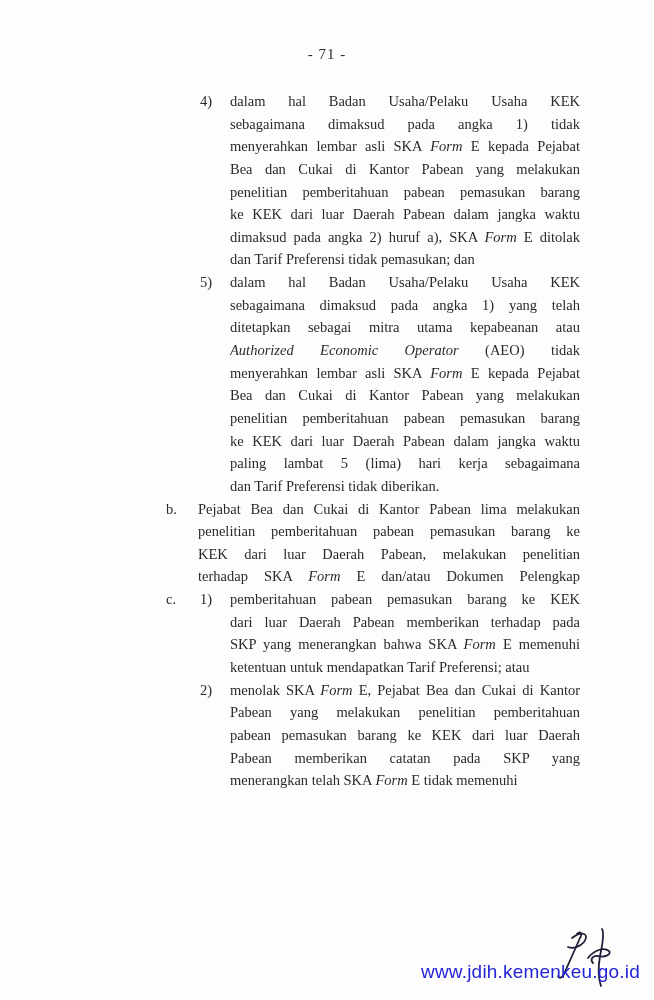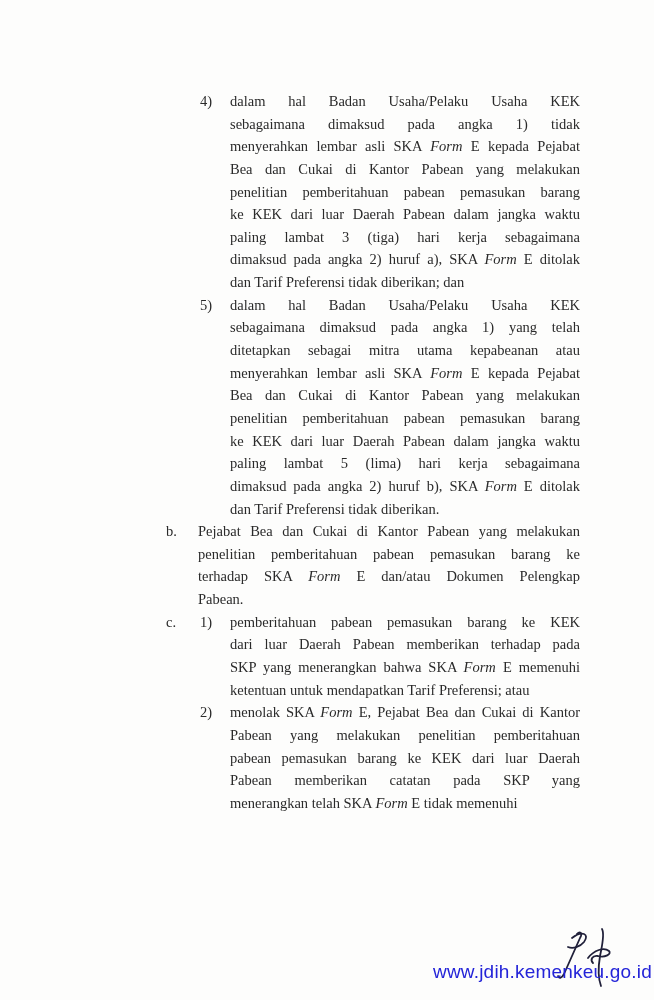--- a/index.html
+++ b/index.html
@@ -51,68 +51,67 @@
   }
   .line.last { text-align-last: left; }
   .line i { font-style: italic; }
   .footer-url {
     position: absolute;
     top: 961px;
     left: 421px;
     font-family: "Liberation Sans", sans-serif;
     font-size: 19px;
     letter-spacing: 0.2px;
-    margin-left: 12px;
   }
   .signature {
     position: absolute;
     top: 922px;
     left: 540px;
     width: 80px;
     height: 72px;
   }
 </style>
 </head>
 <body>
 
 <div class="page" style="background: rgb(253, 253, 252); color: rgb(42, 42, 42);">
 
+  <div class="page-number">- 71 -</div>
 
   <div class="doc-body">
       <div class="item number">
         <span class="marker">4)</span>
         <div class="line"><span>dalam hal Badan Usaha/Pelaku Usaha KEK</span></div>
         <div class="line"><span>sebagaimana dimaksud pada angka 1) tidak</span></div>
         <div class="line"><span>menyerahkan lembar asli SKA </span><i>Form</i><span> E kepada Pejabat</span></div>
         <div class="line"><span>Bea dan Cukai di Kantor Pabean yang melakukan</span></div>
         <div class="line"><span>penelitian pemberitahuan pabean pemasukan barang</span></div>
         <div class="line"><span>ke KEK dari luar Daerah Pabean dalam jangka waktu</span></div>
-        <div class="line"><span>paling lambat 3 (tiga) hari kerja sebagaimana</span></div>
         <div class="line"><span>dimaksud pada angka 2) huruf a), SKA </span><i>Form</i><span> E ditolak</span></div>
-        <div class="line last"><span>dan Tarif Preferensi tidak diberikan; dan</span></div>
+        <div class="line last"><span>dan Tarif Preferensi tidak pemasukan; dan</span></div>
       </div>
       <div class="item number">
         <span class="marker">5)</span>
         <div class="line"><span>dalam hal Badan Usaha/Pelaku Usaha KEK</span></div>
         <div class="line"><span>sebagaimana dimaksud pada angka 1) yang telah</span></div>
         <div class="line"><span>ditetapkan sebagai mitra utama kepabeanan atau</span></div>
+        <div class="line"><i>Authorized Economic Operator</i><span> (AEO) tidak</span></div>
         <div class="line"><span>menyerahkan lembar asli SKA </span><i>Form</i><span> E kepada Pejabat</span></div>
         <div class="line"><span>Bea dan Cukai di Kantor Pabean yang melakukan</span></div>
         <div class="line"><span>penelitian pemberitahuan pabean pemasukan barang</span></div>
         <div class="line"><span>ke KEK dari luar Daerah Pabean dalam jangka waktu</span></div>
         <div class="line"><span>paling lambat 5 (lima) hari kerja sebagaimana</span></div>
-        <div class="line"><span>dimaksud pada angka 2) huruf b), SKA </span><i>Form</i><span> E ditolak</span></div>
         <div class="line last"><span>dan Tarif Preferensi tidak diberikan.</span></div>
       </div>
       <div class="item letter">
         <span class="marker">b.</span>
-        <div class="line"><span>Pejabat Bea dan Cukai di Kantor Pabean yang melakukan</span></div>
+        <div class="line"><span>Pejabat Bea dan Cukai di Kantor Pabean lima melakukan</span></div>
         <div class="line"><span>penelitian pemberitahuan pabean pemasukan barang ke</span></div>
+        <div class="line"><span>KEK dari luar Daerah Pabean, melakukan penelitian</span></div>
         <div class="line"><span>terhadap SKA </span><i>Form</i><span> E dan/atau Dokumen Pelengkap</span></div>
-        <div class="line last"><span>Pabean.</span></div>
       </div>
       <div class="item letter">
         <span class="marker">c.</span>
       </div>
       <div class="item number">
         <span class="marker">1)</span>
         <div class="line"><span>pemberitahuan pabean pemasukan barang ke KEK</span></div>
         <div class="line"><span>dari luar Daerah Pabean memberikan terhadap pada</span></div>
         <div class="line"><span>SKP yang menerangkan bahwa SKA </span><i>Form</i><span> E memenuhi</span></div>
         <div class="line last"><span>ketentuan untuk mendapatkan Tarif Preferensi; atau</span></div>

